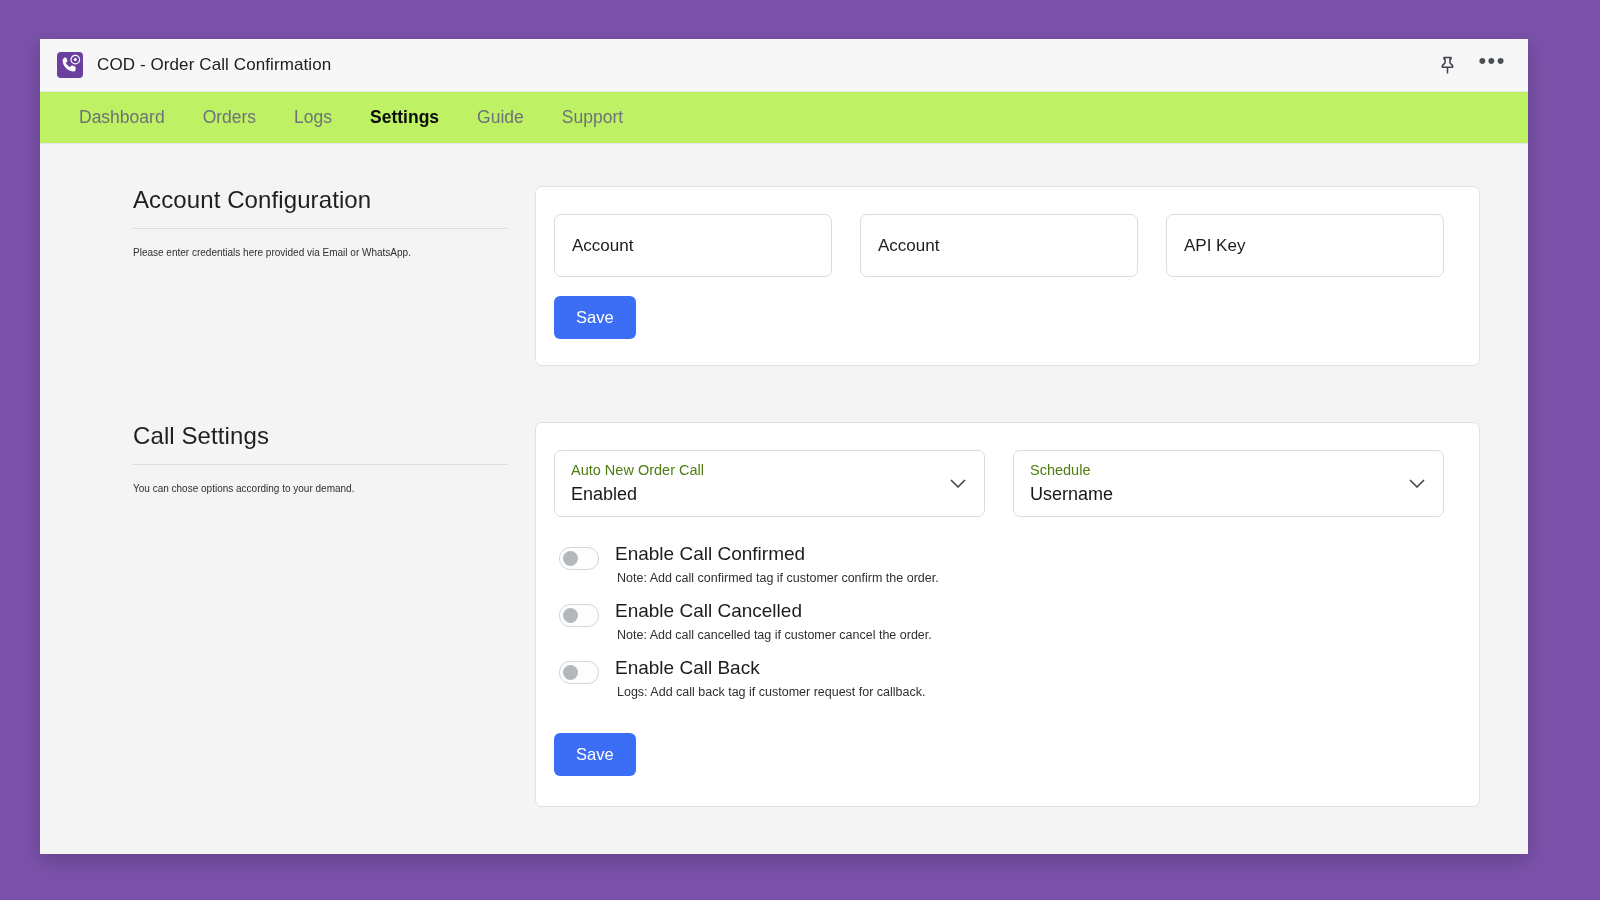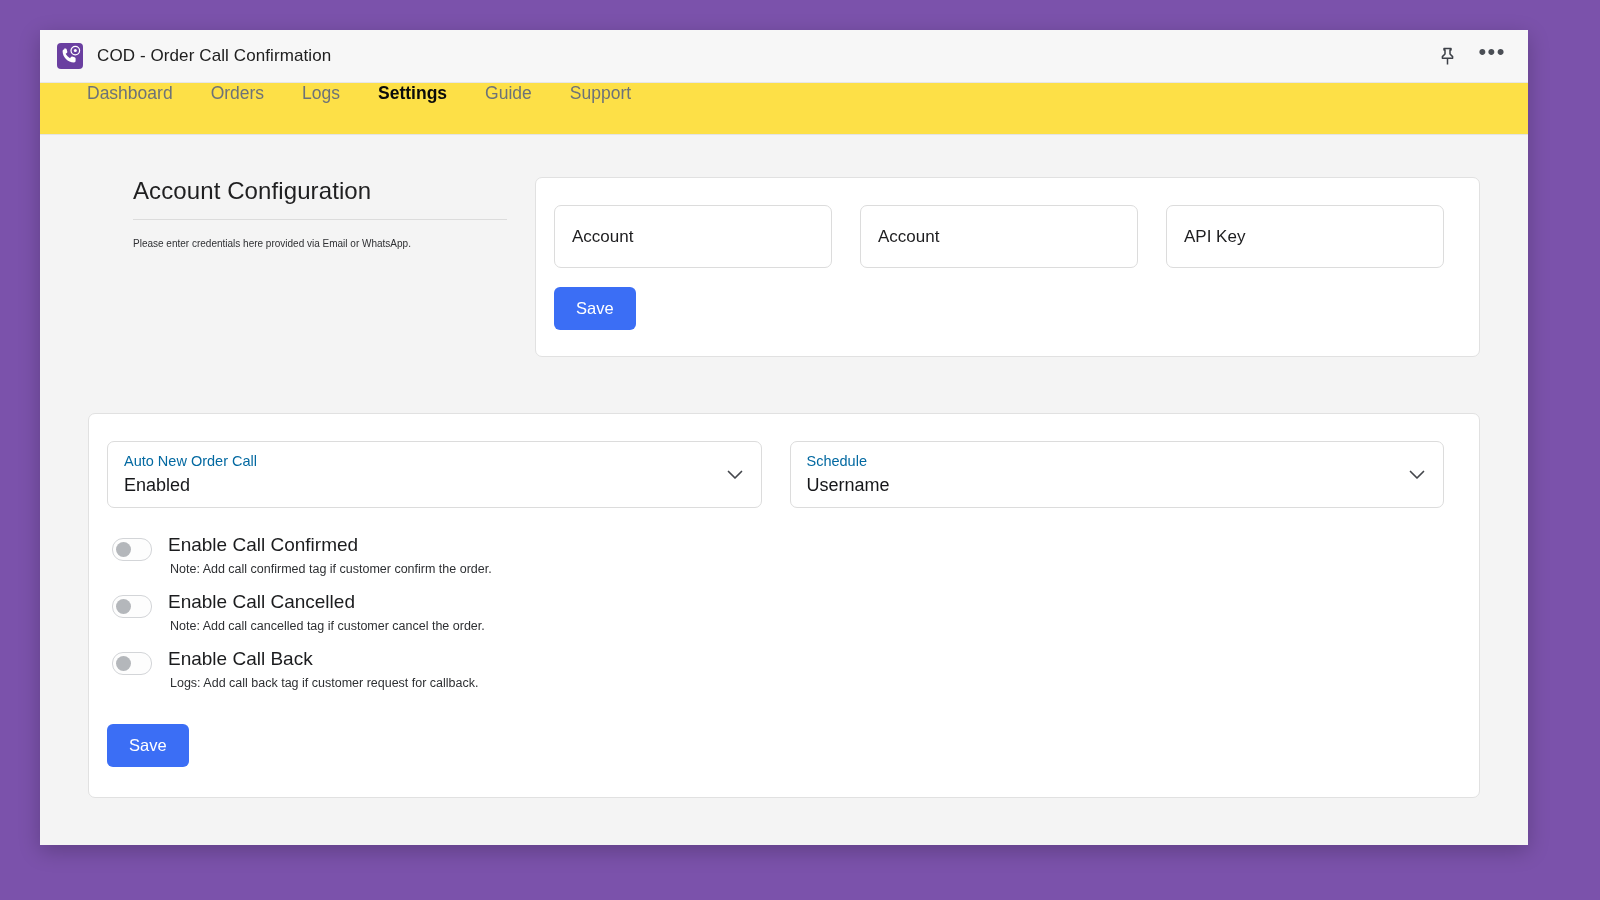--- a/index.html
+++ b/index.html
@@ -10,21 +10,21 @@
     width: 1600px;
     height: 900px;
     background: #7B52AB;
     font-family: "Liberation Sans", sans-serif;
     overflow: hidden;
   }
 
   .app-window {
     position: absolute;
     left: 40px;
-    top: 30px;
+    top: 39px;
     width: 1488px;
     height: 815px;
     background: #f4f4f4;
     box-shadow: 0 6px 20px rgba(0,0,0,0.22);
     overflow: hidden;
     display: flex;
     flex-direction: column;
   }
 
   
@@ -67,24 +67,25 @@
     line-height: 10px;
     letter-spacing: 1.5px;
     color: #4a4e55;
     padding-bottom: 8px;
   }
 
   
   .navbar {
     height: 52px;
     min-height: 52px;
-    background: #fde047;
+    background: #bef264;
     border-bottom: 1px solid #e3e3e3;
     display: flex;
-    padding-left: 28px;
+    align-items: center;
+    padding-left: 20px;
     box-sizing: border-box;
   }
   .nav-item {
     font-size: 17.5px;
     color: #6d7278;
     padding: 0 19px;
     white-space: nowrap;
     cursor: pointer;
   }
   .nav-item.active {
@@ -192,21 +193,21 @@
     border: 1px solid #dcdcdc;
     border-radius: 7px;
     background: #fff;
     box-sizing: border-box;
     padding: 10px 16px 0 16px;
     position: relative;
     cursor: pointer;
   }
   .select-label {
     font-size: 14.5px;
-    color: #0369a1;
+    color: #4d7c0f;
     line-height: 1.35;
     display: block;
   }
   .select-value {
     font-size: 18px;
     color: #16171a;
     line-height: 1.35;
     display: block;
     margin-top: 1px;
   }
@@ -304,20 +305,25 @@
         <div class="field-row">
           <div class="text-field">Account</div>
           <div class="text-field">Account</div>
           <div class="text-field">API Key</div>
         </div>
         <button class="btn-save">Save</button>
       </div>
     </div>
 
     <div class="section">
+      <div class="section-left">
+        <h2 class="section-title">Call Settings</h2>
+        <div class="section-rule"></div>
+        <div class="section-desc">You can chose options according to your demand.</div>
+      </div>
       <div class="card call-card">
 
         <div class="select-row">
           <div class="select-field">
             <span class="select-label">Auto New Order Call</span>
             <span class="select-value">Enabled</span>
             <span class="chevron">
               <svg width="16" height="10" viewBox="0 0 16 10" aria-hidden="true">
                 <path d="M1.5 1.5 L8 8 L14.5 1.5" fill="none" stroke="#44474c" stroke-width="1.7" stroke-linecap="round" stroke-linejoin="round"></path>
               </svg>

